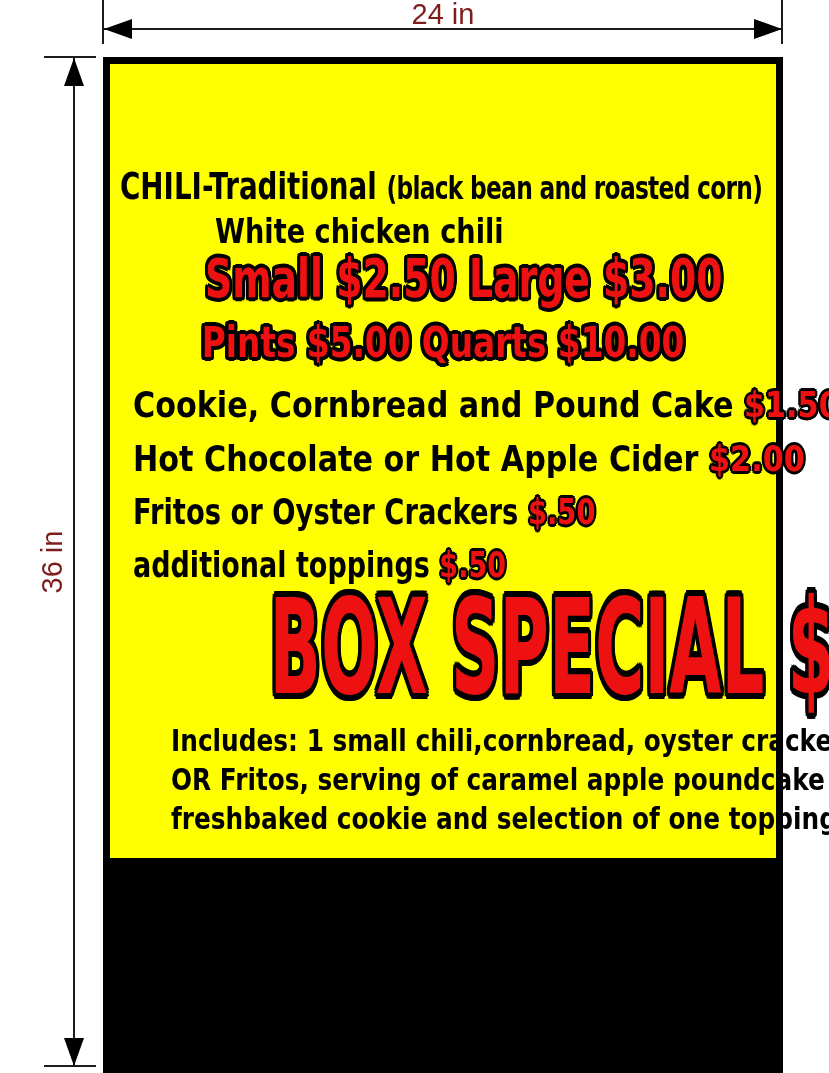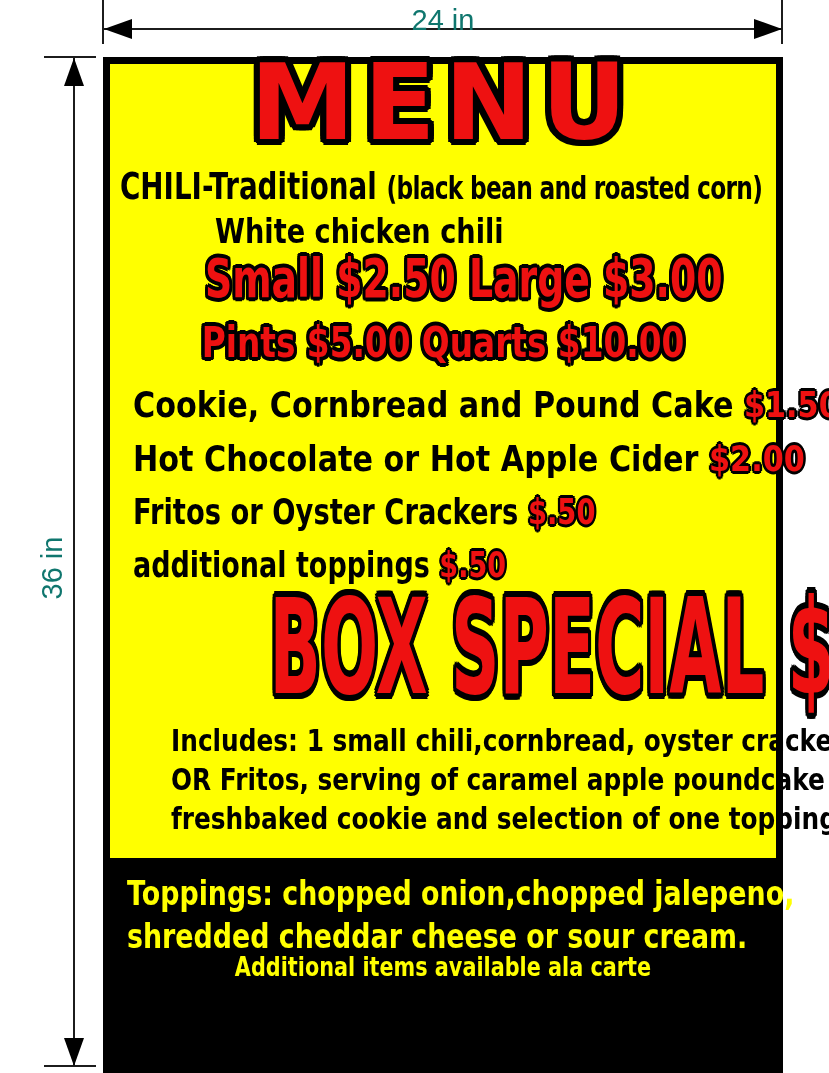--- a/index.html
+++ b/index.html
@@ -12,21 +12,21 @@
          font-family:"DejaVu Sans",sans-serif;}
 
   
   .dimline,.ext{position:absolute;background:#1c1c1c;}
   .ah{position:absolute;width:0;height:0;}
   .ah-left{border-top:10px solid transparent;border-bottom:10px solid transparent;border-right:28px solid #000;}
   .ah-right{border-top:10px solid transparent;border-bottom:10px solid transparent;border-left:28px solid #000;}
   .ah-up{border-left:10px solid transparent;border-right:10px solid transparent;border-bottom:28px solid #000;}
   .ah-down{border-left:10px solid transparent;border-right:10px solid transparent;border-top:28px solid #000;}
   .dim-label{position:absolute;font-family:"Liberation Sans",sans-serif;font-size:29px;line-height:1;
-             color:#0f766e;text-align:center;margin-top:6px;}
+             color:#7f1d1d;text-align:center;}
   .dim-label-h{left:103px;width:680px;top:0;}
   .dim-label-v{left:10px;top:520px;width:84px;height:84px;display:flex;align-items:center;
                justify-content:center;transform:rotate(-90deg);}
 
   
   .poster{position:absolute;left:103px;top:57px;width:680px;height:1016px;background:#000;}
   .main-panel{position:absolute;left:7px;top:7px;width:666px;height:794px;background:var(--yellow);}
 
   .line{position:absolute;white-space:nowrap;line-height:1;font-weight:bold;color:var(--ink);}
   .cline{left:0;width:680px;text-align:center;}
@@ -91,21 +91,20 @@
     <div class="ext" style="left:44px;top:1065px;width:52px;height:2px;"></div>
     <div class="dimline" style="left:73px;top:57px;width:2px;height:1009px;"></div>
     <div class="ah ah-up" style="left:64px;top:58px;"></div>
     <div class="ah ah-down" style="left:64px;top:1038px;"></div>
     <div class="dim-label dim-label-v">36 in</div>
   </div>
 
   <div class="poster">
     <div class="main-panel"></div>
 
-    <div class="line cline red ol-lg menu-title">MENU</div>
 
     <div class="line lline chili-line"><span>CHILI-Traditional</span> <span class="chili-note">(black bean and roasted corn)</span></div>
 
     <div class="line lline variant-line">White chicken chili</div>
 
     <div class="line cline red ol-md price1">Small $2.50 Large $3.00</div>
     <div class="line cline red ol-md price2">Pints $5.00 Quarts $10.00</div>
 
     <div class="line lline item item-1"><span>Cookie, Cornbread and Pound Cake</span> <span class="red ol-sm">$1.50</span></div>
     <div class="line lline item item-2"><span>Hot Chocolate or Hot Apple Cider</span> <span class="red ol-sm">$2.00</span></div>
@@ -113,23 +112,16 @@
     <div class="line lline item item-4"><span>additional toppings</span> <span class="red ol-sm">$.50</span></div>
 
     <div class="line cline red ol-lg box-headline">BOX SPECIAL $6</div>
 
     <div class="line cline includes">
       <div class="inc-line">Includes: 1 small chili,cornbread, oyster crackers</div>
       <div class="inc-line">OR Fritos, serving of caramel apple poundcake OR</div>
       <div class="inc-line">freshbaked cookie and selection of one topping.</div>
     </div>
 
-    <div class="toppings-band">
-      <div class="toppings-lines">
-        <div>Toppings: chopped onion,chopped jalepeno,</div>
-        <div>shredded cheddar cheese or sour cream.</div>
-      </div>
-      <div class="ala-carte">Additional items available ala carte</div>
-    </div>
 
   </div>
 
 </div>
 
 </body></html>

